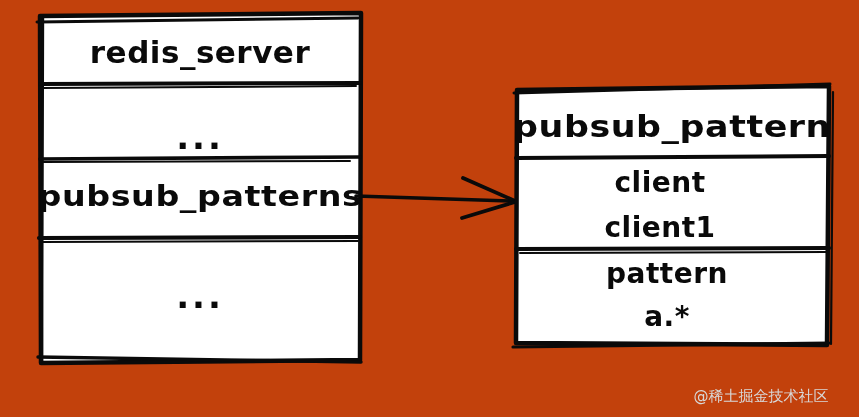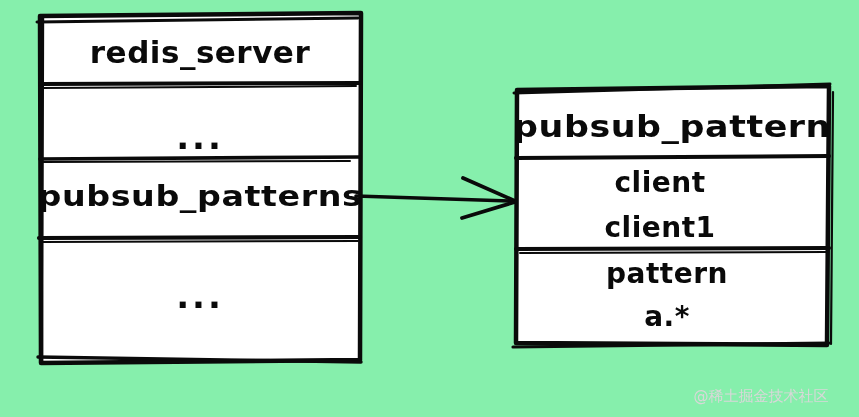--- a/index.html
+++ b/index.html
@@ -7,21 +7,21 @@
     padding: 0;
     background: #ffffff;
   }
   body {
     font-family: "Liberation Sans", sans-serif;
   }
   #canvas {
     position: relative;
     width: 859px;
     height: 417px;
-    background: #86efac;
+    background: #c2410c;
     overflow: hidden;
   }
   #diagram-svg {
     position: absolute;
     left: 0;
     top: 0;
     width: 859px;
     height: 417px;
   }
   .hand-text {

